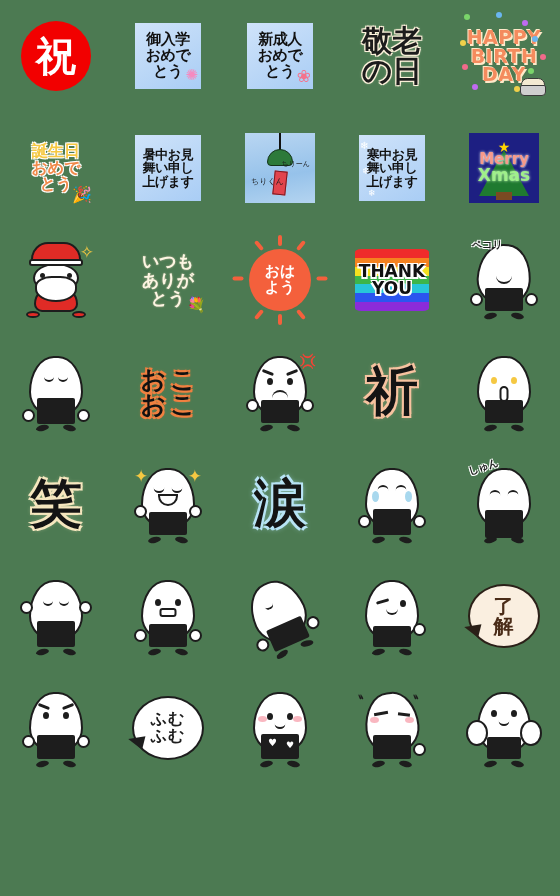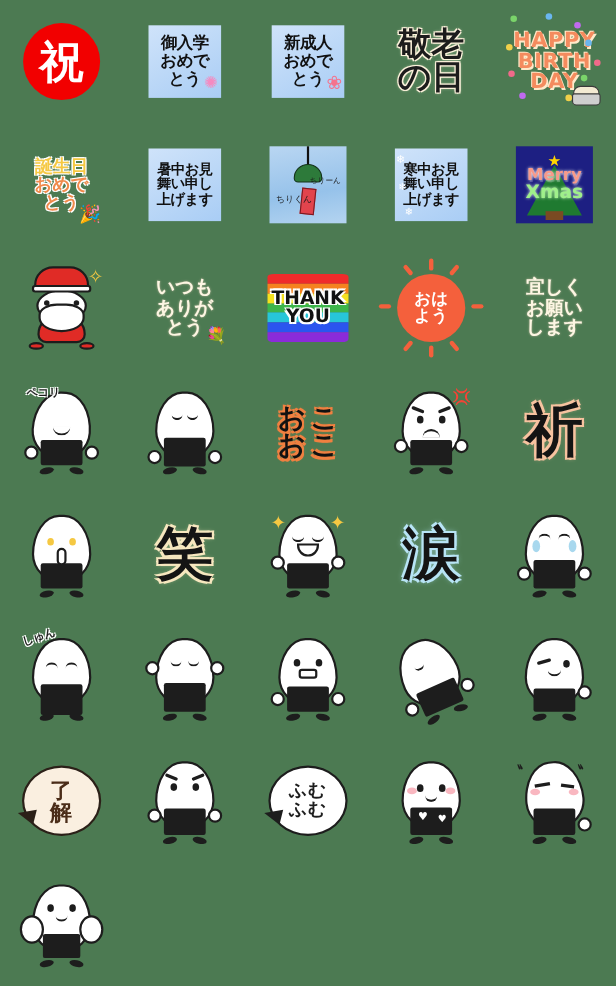--- a/index.html
+++ b/index.html
@@ -423,67 +423,58 @@
       <span>いつも</span>
       <span>ありが</span>
       <span>とう</span>
     </div>
     <span style="position:absolute;right:8px;bottom:12px;font-size:15px;">💐</span>
       </div>
   </div>
 
   <div class="cell">
     <div class="art">
-        <div class="rainbow">
-      <div class="stripes">
-        <div style="background:#ef2b2b"></div>
-            <div style="background:#f5821f"></div>
-        <div style="background:#f5e11f"></div>
-            <div style="background:#3db54a"></div>
-        <div style="background:#27c6d9"></div>
-            <div style="background:#2b55ef"></div>
-        <div style="background:#8b2bd9"></div>
-      </div>
-      <div class="txt">
-        <span>THANK</span>
-        <span>YOU</span>
-      </div>
-    </div>
-      </div>
-  </div>
-
-  <div class="cell">
-    <div class="art">
         <div class="sun">
       <i class="ray" style="top:-14px;left:29px;"></i>
       <i class="ray" style="top:-9px;left:8px;transform:rotate(-40deg);"></i>
       <i class="ray" style="top:-9px;right:8px;transform:rotate(40deg);"></i>
       <i class="ray" style="top:24px;left:-13px;transform:rotate(-90deg);"></i>
       <i class="ray" style="top:24px;right:-13px;transform:rotate(90deg);"></i>
       <i class="ray" style="bottom:-14px;left:29px;"></i>
       <i class="ray" style="bottom:-9px;left:8px;transform:rotate(40deg);"></i>
       <i class="ray" style="bottom:-9px;right:8px;transform:rotate(-40deg);"></i>
       <div class="words">
         <span>おは</span>
         <span>よう</span>
       </div>
     </div>
       </div>
   </div>
 
-
-  <div class="cell">
-    <div class="art">
-        <div class="kana-cream">
-      <span>宜しく</span>
-      <span>お願い</span>
-      <span>します</span>
-    </div>
-      </div>
-  </div>
+  <div class="cell">
+    <div class="art">
+        <div class="rainbow">
+      <div class="stripes">
+        <div style="background:#ef2b2b"></div>
+            <div style="background:#f5821f"></div>
+        <div style="background:#f5e11f"></div>
+            <div style="background:#3db54a"></div>
+        <div style="background:#27c6d9"></div>
+            <div style="background:#2b55ef"></div>
+        <div style="background:#8b2bd9"></div>
+      </div>
+      <div class="txt">
+        <span>THANK</span>
+        <span>YOU</span>
+      </div>
+    </div>
+      </div>
+  </div>
+
+
 
   <div class="cell">
     <div class="art">
         <div class="oni">
       <i class="leg l"></i>
           <i class="leg r"></i>
       <i class="body" style="transform:translateX(-50%) rotate(4deg);"></i>
       <i class="nori"></i>
       <i class="mouthcurve" style="top:36px;"></i>
       <i class="arm l" style="bottom:14px;"></i>

